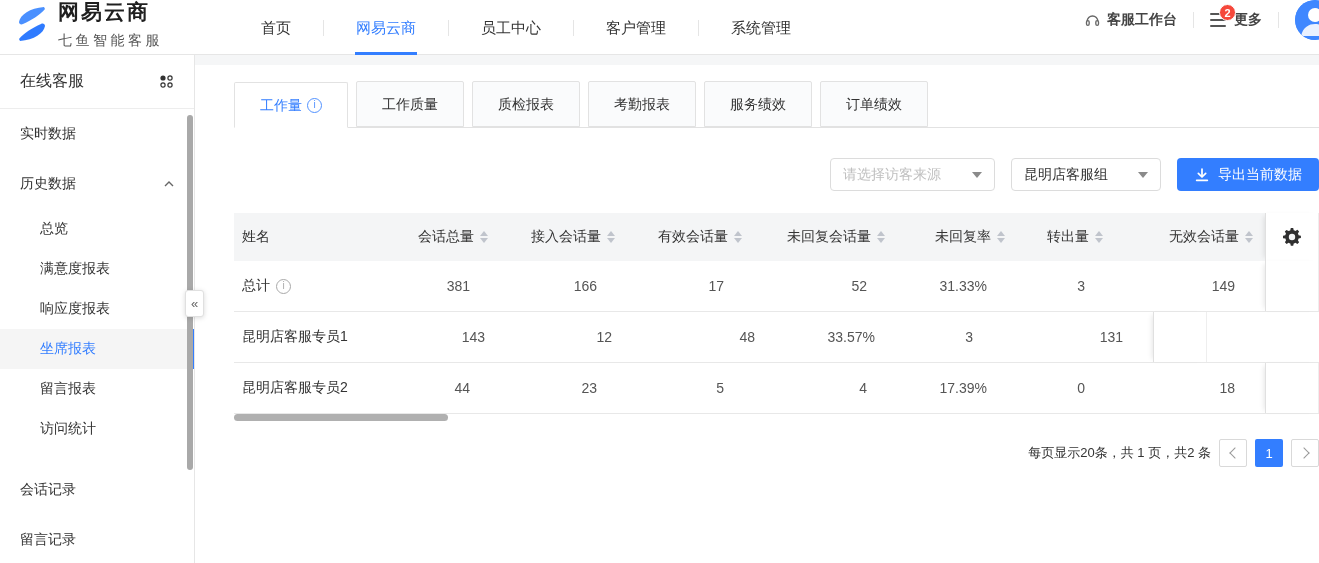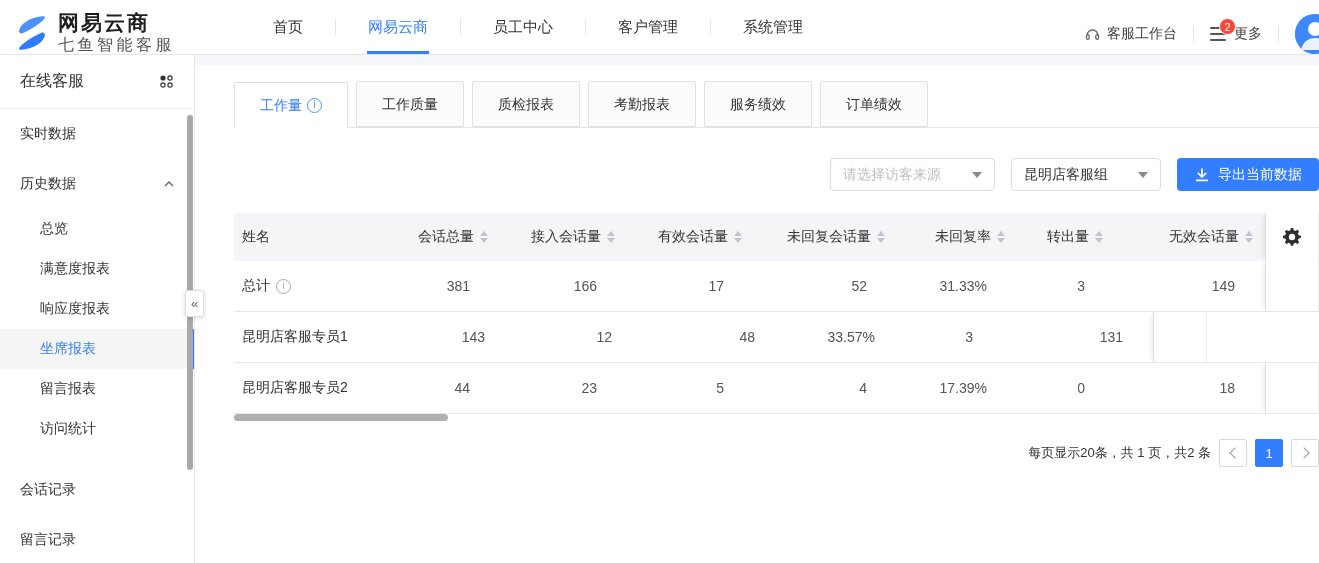--- a/index.html
+++ b/index.html
@@ -1,35 +1,35 @@
 <!DOCTYPE html>
 <html><head>
 <meta charset="utf-8">
 <style>
   * { margin:0; padding:0; box-sizing:border-box; }
   html,body { width:1319px; height:563px; overflow:hidden; background:#fff;
     font-family:"Liberation Sans","DejaVu Sans",sans-serif; color:#333; font-size:14px; }
   .app { position:relative; width:1319px; height:563px; }
 
   
-  .navbar { position:relative; display:flex; align-items:flex-end; height:55px;
+  .navbar { position:relative; display:flex; align-items:flex-start; height:55px;
     background:#fff; border-bottom:1px solid #e6e6e6; z-index:20; }
   .brand { display:flex; align-items:center; margin-left:14px; gap:8px; }
   .brand-text { display:flex; flex-direction:column; line-height:1.1; }
   .brand-title { font-size:21px; font-weight:700; color:#1f1f1f; letter-spacing:2px; }
-  .brand-sub { font-size:16px; color:#555; letter-spacing:3.5px; margin-top:2px; }
+  .brand-sub { font-size:14px; color:#555; letter-spacing:3.5px; margin-top:10px; }
   .nav-menu { display:flex; align-items:center; height:55px; margin-left:66px; }
   .nav-item { position:relative; height:55px; line-height:55px; padding:0 32px;
     font-size:15px; color:#333; cursor:pointer; white-space:nowrap; }
   .nav-item.active { color:#337eff; }
   .nav-item.active::after { content:""; position:absolute; left:50%; transform:translateX(-50%);
     bottom:0; width:62px; height:3px; background:#337eff; }
   .nav-sep { width:1px; height:16px; background:#e5e5e5; }
   .nav-right { display:flex; align-items:center; margin-left:auto; gap:16px; }
-  .nav-tool { display:flex; align-items:center; gap:6px; color:#444; font-size:14px; cursor:pointer; }
+  .nav-tool { display:flex; align-items:center; gap:6px; color:#444; font-size:14px; cursor:pointer;font-weight:bold; }
   .more-icon { position:relative; width:18px; height:14px; display:inline-block; }
   .more-icon i { position:absolute; left:0; height:2px; width:16px; background:#555; border-radius:1px; }
   .more-icon i:nth-child(1){top:0;} .more-icon i:nth-child(2){top:6px;} .more-icon i:nth-child(3){top:12px;}
   .badge { position:absolute; top:-9px; right:-8px; min-width:17px; height:17px; padding:0 4px;
     background:#f5483b; color:#fff; font-size:11px; line-height:16px; text-align:center;
     border-radius:9px; border:1px solid #fff; }
   .avatar { width:40px; height:40px; border-radius:50%; background:#3f87ff; overflow:hidden;
     margin-right:-16px; flex-shrink:0; position:relative; }
 
   

